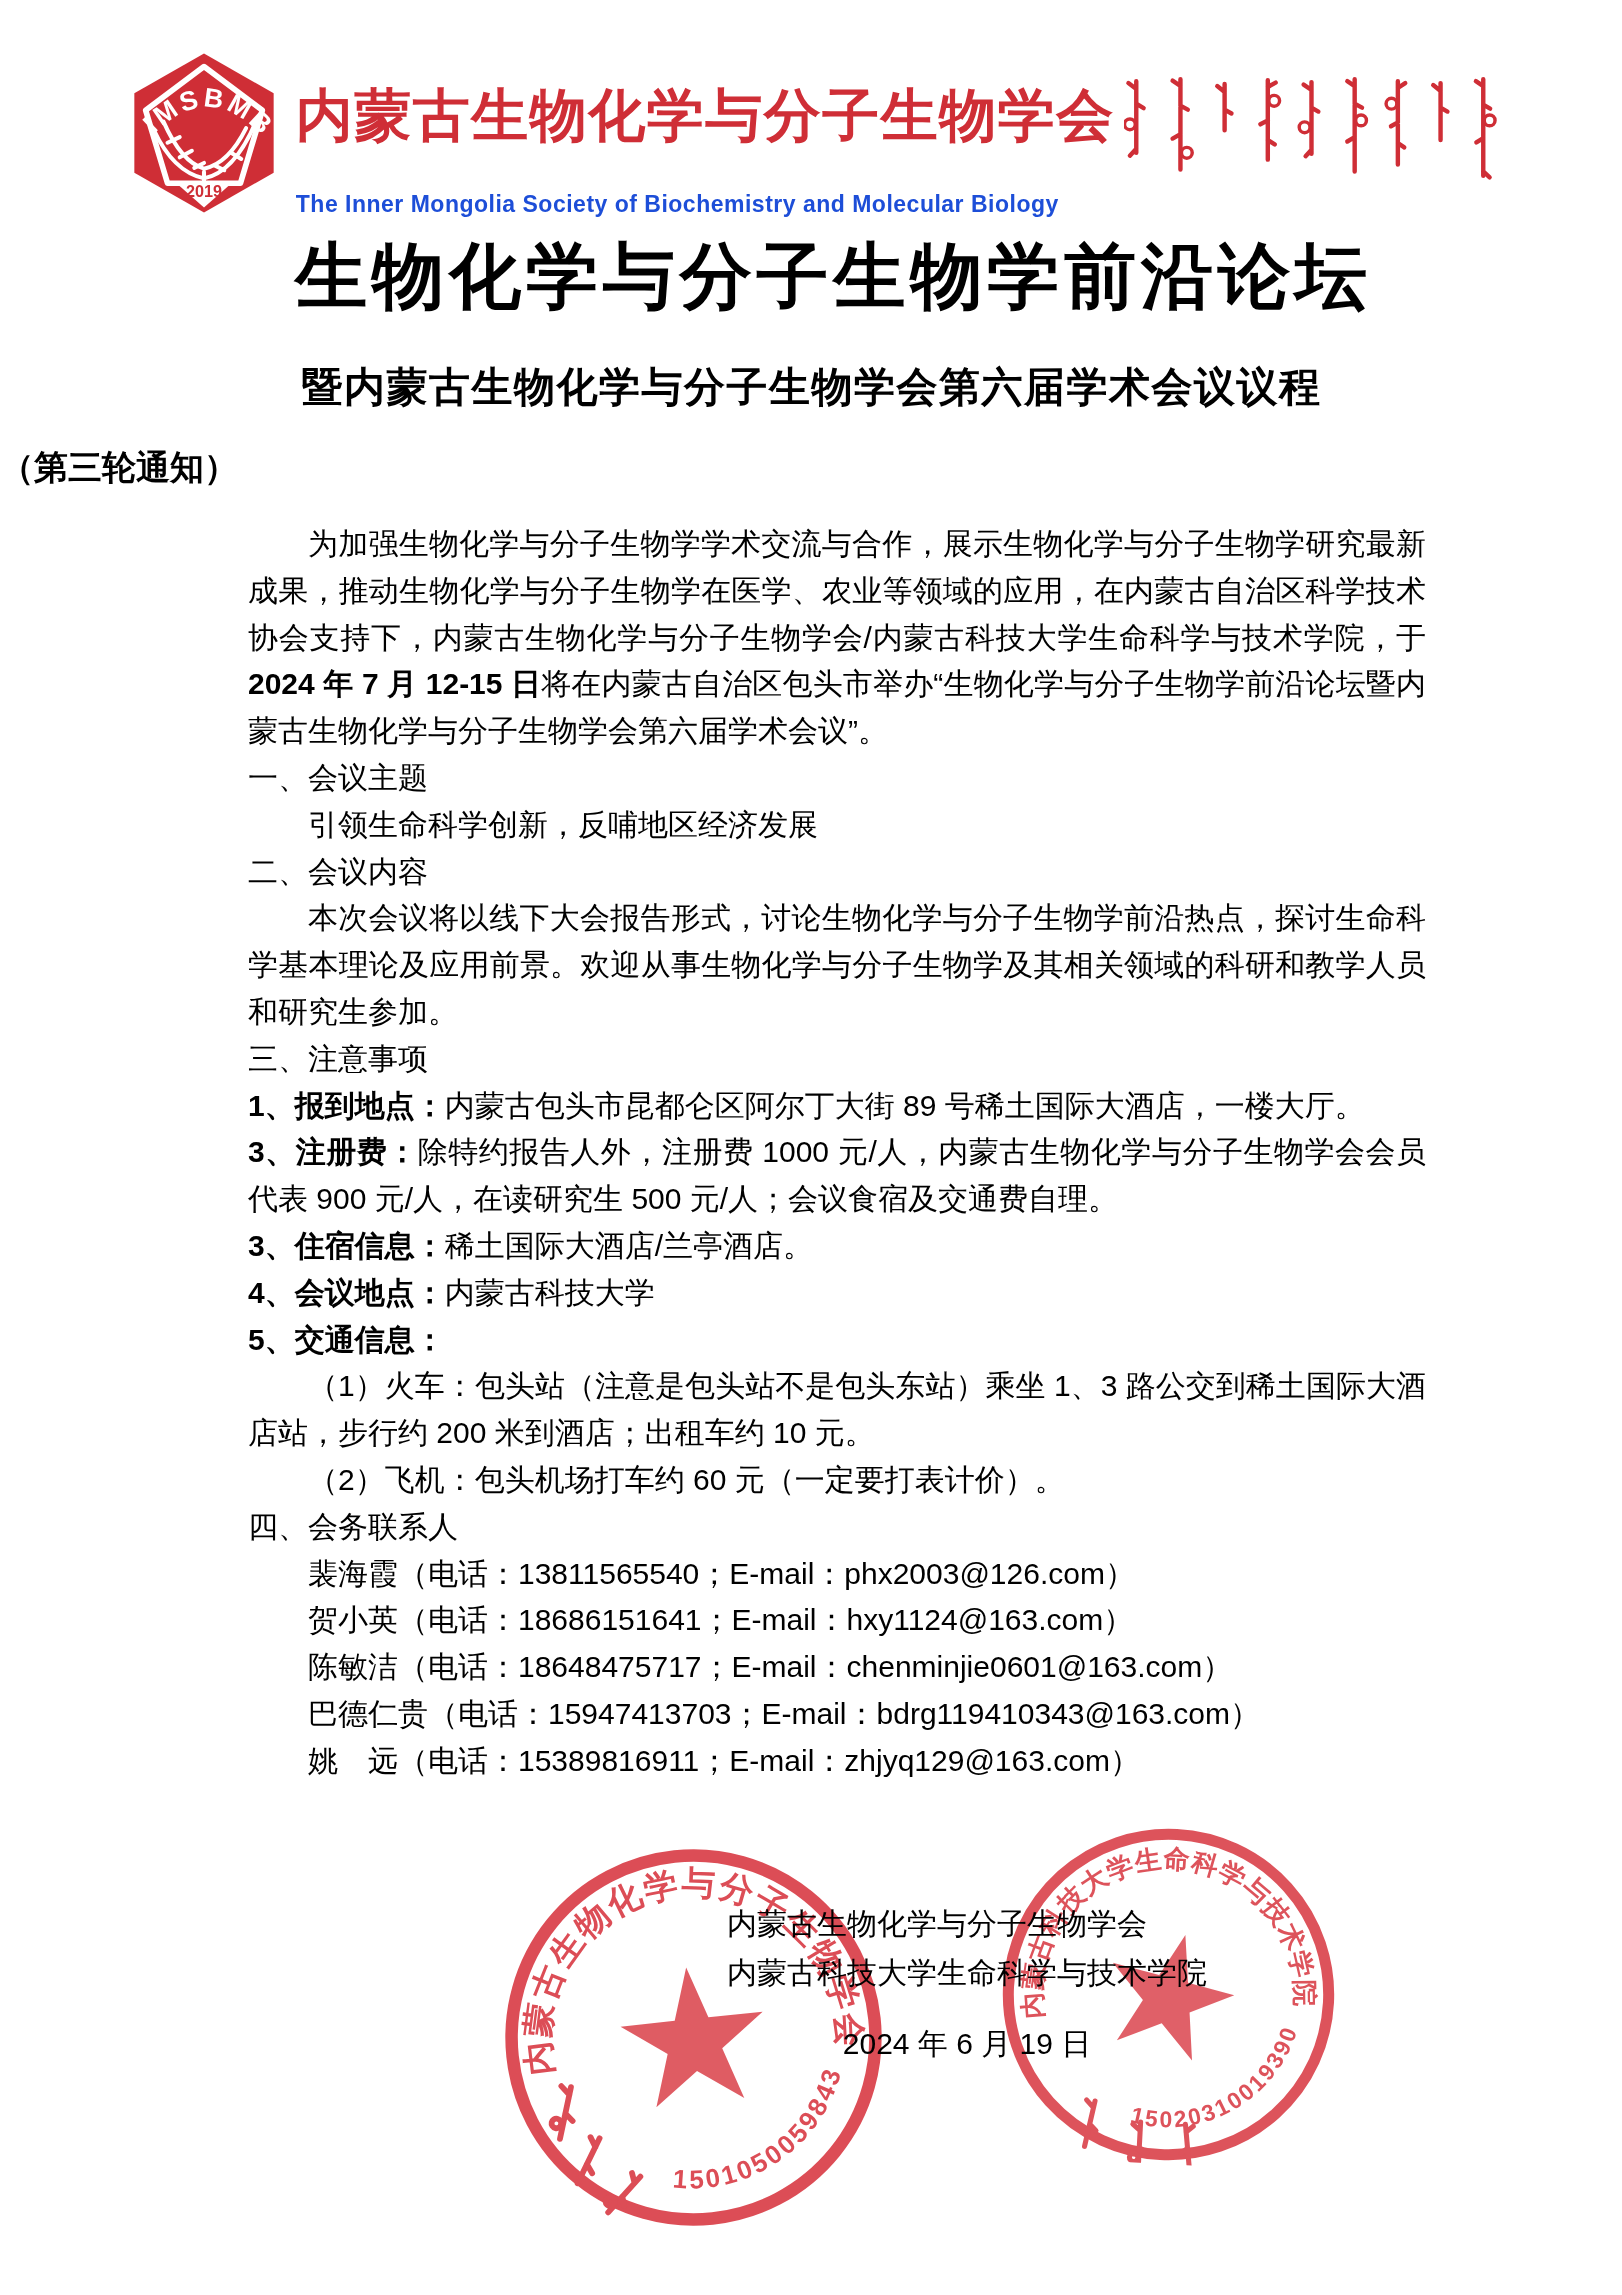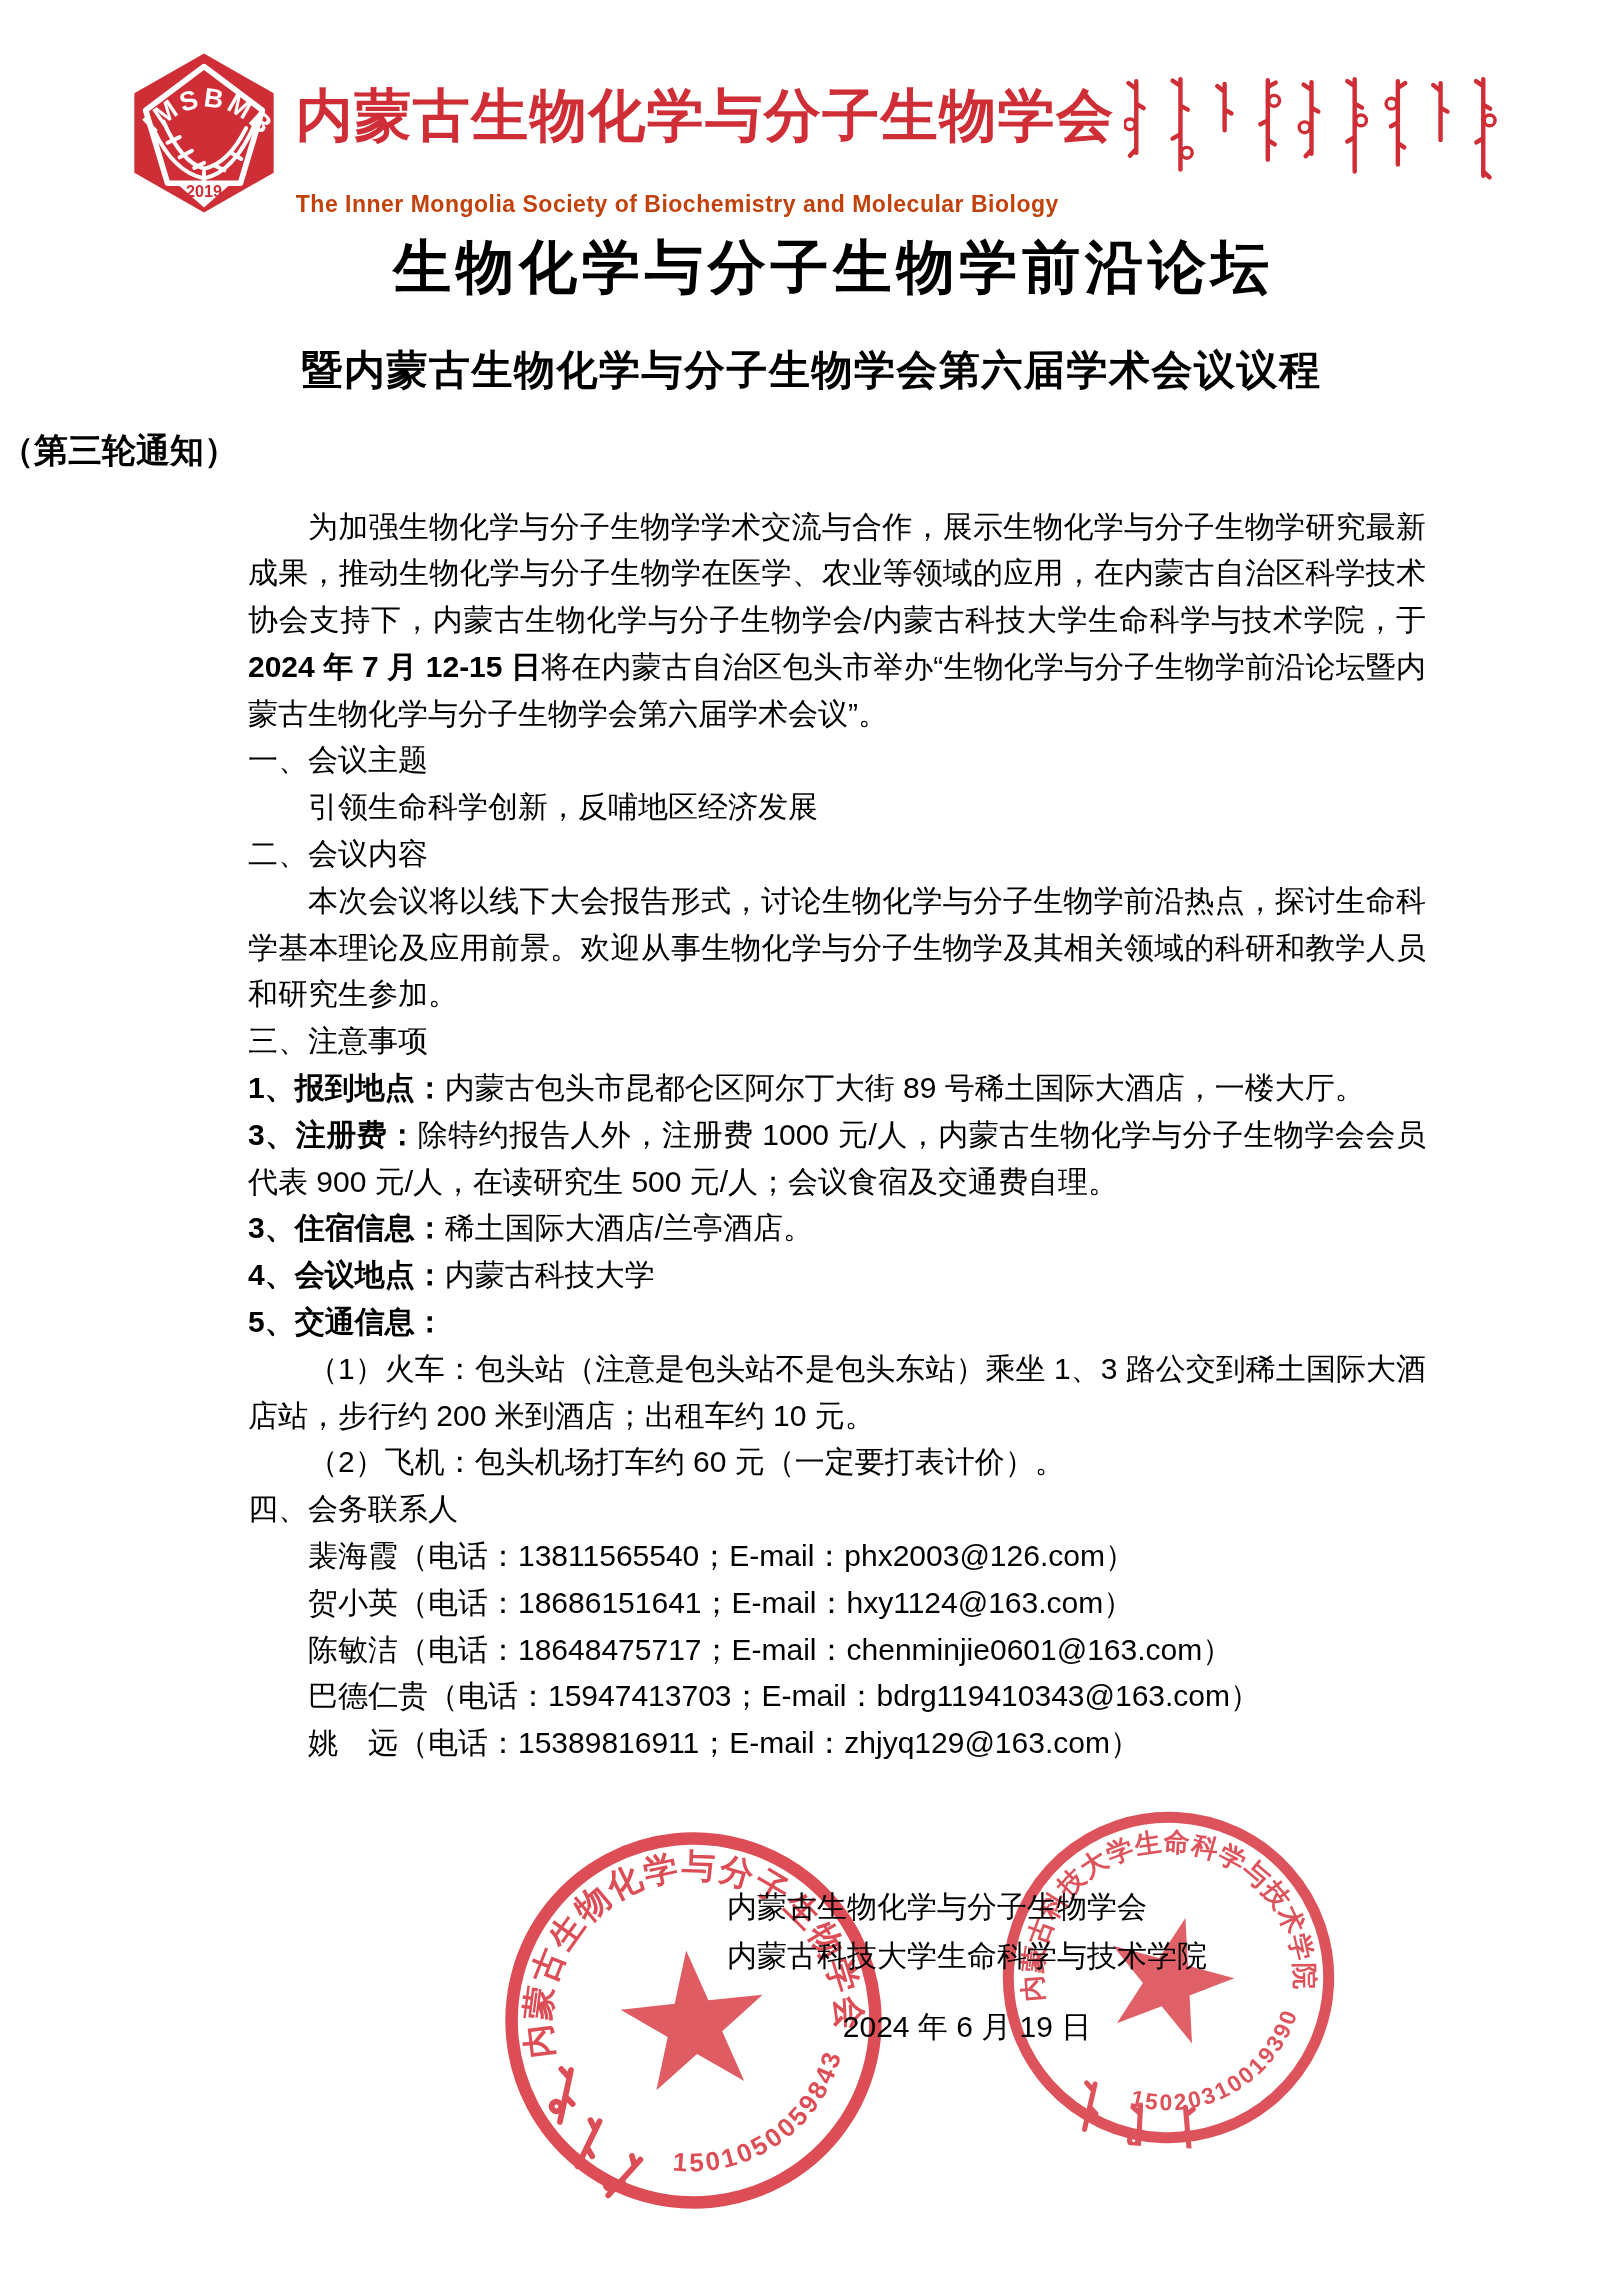--- a/index.html
+++ b/index.html
@@ -7,26 +7,26 @@
     position:relative;width:1623px;height:2295px;background:#ffffff;overflow:hidden;
     font-family:"Liberation Sans","DejaVu Sans",sans-serif;color:#000;
   }
   
   .header{position:absolute;top:52px;left:123px;display:flex;align-items:flex-start;}
   .logo-svg{width:162px;height:162px;flex:none;}
   .hdr-text{margin-left:10.8px;padding-top:34px;}
   .org-row{display:flex;align-items:flex-start;}
   .org-cn{font-size:57px;font-weight:bold;color:#cf2e36;letter-spacing:1.5px;line-height:1.05;white-space:nowrap;}
   .mong-svg{margin-left:8.8px;margin-top:-10.8px;}
-  .org-en{font-size:23px;font-weight:bold;color:#c2410c;margin-top:9.8px;letter-spacing:0.5px;white-space:nowrap;}
+  .org-en{font-size:23px;font-weight:bold;color:#1d4ed8;margin-top:9.8px;letter-spacing:0.5px;white-space:nowrap;}
   
   .content{position:absolute;top:231px;left:0;width:1623px;}
   .main-title{
     text-align:center;font-family:"DejaVu Serif","Liberation Serif",serif;
-    font-weight:bold;font-size:58px;letter-spacing:4.9px;line-height:1.25;padding-left:44px;
+    font-weight:bold;font-size:72px;letter-spacing:4.9px;line-height:1.25;padding-left:44px;
   }
   .subtitle{
     text-align:center;font-family:"DejaVu Serif","Liberation Serif",serif;
     font-weight:bold;font-size:41px;letter-spacing:1.5px;margin-top:39px;
   }
   .notice{
     font-family:"DejaVu Serif","Liberation Serif",serif;
     font-weight:bold;font-size:34px;margin-top:30px;
   }
   

